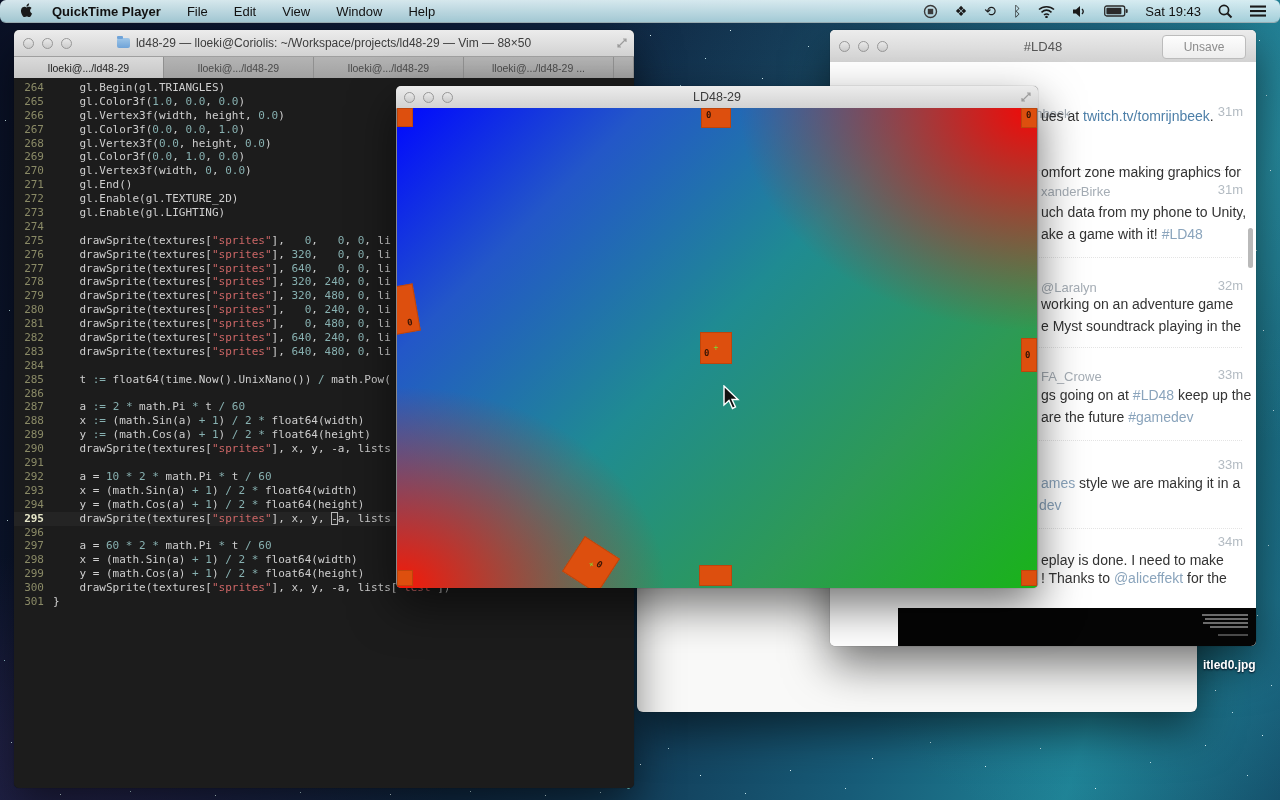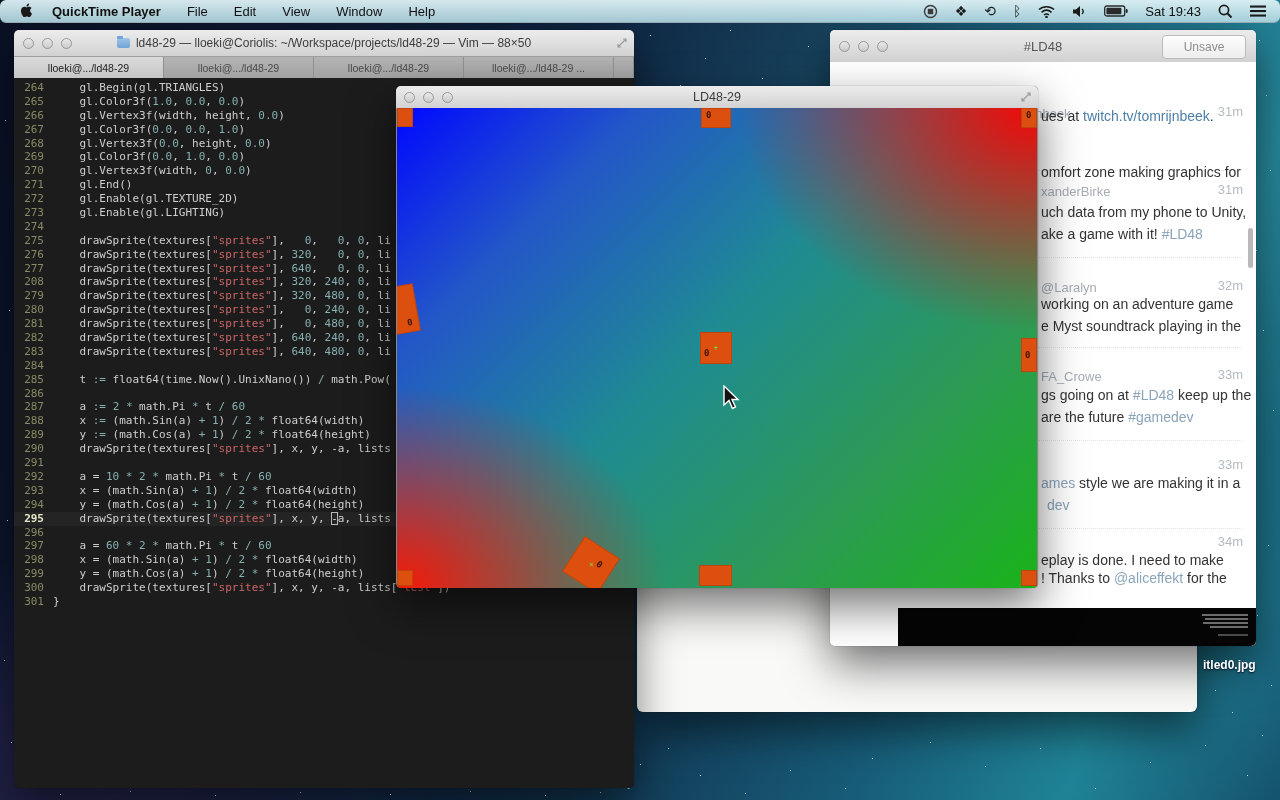--- a/index.html
+++ b/index.html
@@ -147,21 +147,21 @@
         <span class="t-time" style="top: 216px;">32m</span>
         <div class="t-line" style="left: 211px; top: 234px;"><span class="tw-t">working on an adventure game</span></div>
         <div class="t-line" style="left: 211px; top: 256px;"><span class="tw-t">e Myst soundtrack playing in the</span></div>
         <div style="position: absolute; left: 211px; top: 305px;"><span class="t-handle">FA_Crowe</span></div>
         <span class="t-time" style="top: 305px;">33m</span>
         <div class="t-line" style="left: 211px; top: 325px;"><span class="tw-t">gs going on at </span><span class="tw-soft">#LD48</span><span class="tw-t"> keep up the</span></div>
         <div class="t-line" style="left: 211px; top: 347px;"><span class="tw-t">are the future </span><span class="tw-soft">#gamedev</span></div>
         <div style="position: absolute; left: 211px; top: 395px;"></div>
         <span class="t-time" style="top: 395px;">33m</span>
         <div class="t-line" style="left: 211px; top: 413px;"><span class="tw-soft">ames</span><span class="tw-t"> style we are making it in a</span></div>
-        <div class="t-line" style="left: 217px; top: 435px;"><span class="tw-soft">dev</span></div>
+        <div class="t-line" style="left: 209px; top: 435px;"><span class="tw-soft">dev</span></div>
         <div style="position: absolute; left: 211px; top: 472px;"></div>
         <span class="t-time" style="top: 472px;">34m</span>
         <div class="t-line" style="left: 211px; top: 490px;"><span class="tw-t">eplay is done. I need to make</span></div>
         <div class="t-line" style="left: 211px; top: 508px;"><span class="tw-t">! Thanks to </span><span class="tw-soft">@aliceffekt</span><span class="tw-t"> for the</span></div>
       </div>
   </div>
 
   <div class="window" id="terminal" style="z-index:3;">
     <div class="titlebar">
       <div class="tl">
@@ -191,21 +191,21 @@
           <div class="code-row"><span class="ln">268</span><span class="ct">    gl.Vertex3f(<span class="num">0.0</span>, height, <span class="num">0.0</span>)</span></div>
           <div class="code-row"><span class="ln">269</span><span class="ct">    gl.Color3f(<span class="num">0.0</span>, <span class="num">1.0</span>, <span class="num">0.0</span>)</span></div>
           <div class="code-row"><span class="ln">270</span><span class="ct">    gl.Vertex3f(width, <span class="num">0</span>, <span class="num">0.0</span>)</span></div>
           <div class="code-row"><span class="ln">271</span><span class="ct">    gl.End()</span></div>
           <div class="code-row"><span class="ln">272</span><span class="ct">    gl.Enable(gl.TEXTURE_2D)</span></div>
           <div class="code-row"><span class="ln">273</span><span class="ct">    gl.Enable(gl.LIGHTING)</span></div>
           <div class="code-row"><span class="ln">274</span><span class="ct"></span></div>
           <div class="code-row"><span class="ln">275</span><span class="ct">    drawSprite(textures[<span class="str">"sprites"</span>],   <span class="num">0</span>,   <span class="num">0</span>, <span class="num">0</span>, li</span></div>
           <div class="code-row"><span class="ln">276</span><span class="ct">    drawSprite(textures[<span class="str">"sprites"</span>], <span class="num">320</span>,   <span class="num">0</span>, <span class="num">0</span>, li</span></div>
           <div class="code-row"><span class="ln">277</span><span class="ct">    drawSprite(textures[<span class="str">"sprites"</span>], <span class="num">640</span>,   <span class="num">0</span>, <span class="num">0</span>, li</span></div>
-          <div class="code-row"><span class="ln">208</span><span class="ct">    drawSprite(textures[<span class="str">"sprites"</span>], <span class="num">320</span>, <span class="num">240</span>, <span class="num">0</span>, li</span></div>
+          <div class="code-row"><span class="ln">278</span><span class="ct">    drawSprite(textures[<span class="str">"sprites"</span>], <span class="num">320</span>, <span class="num">240</span>, <span class="num">0</span>, li</span></div>
           <div class="code-row"><span class="ln">279</span><span class="ct">    drawSprite(textures[<span class="str">"sprites"</span>], <span class="num">320</span>, <span class="num">480</span>, <span class="num">0</span>, li</span></div>
           <div class="code-row"><span class="ln">280</span><span class="ct">    drawSprite(textures[<span class="str">"sprites"</span>],   <span class="num">0</span>, <span class="num">240</span>, <span class="num">0</span>, li</span></div>
           <div class="code-row"><span class="ln">281</span><span class="ct">    drawSprite(textures[<span class="str">"sprites"</span>],   <span class="num">0</span>, <span class="num">480</span>, <span class="num">0</span>, li</span></div>
           <div class="code-row"><span class="ln">282</span><span class="ct">    drawSprite(textures[<span class="str">"sprites"</span>], <span class="num">640</span>, <span class="num">240</span>, <span class="num">0</span>, li</span></div>
           <div class="code-row"><span class="ln">283</span><span class="ct">    drawSprite(textures[<span class="str">"sprites"</span>], <span class="num">640</span>, <span class="num">480</span>, <span class="num">0</span>, li</span></div>
           <div class="code-row"><span class="ln">284</span><span class="ct"></span></div>
           <div class="code-row"><span class="ln">285</span><span class="ct">    t <span class="op">:=</span> float64(time.Now().UnixNano()) <span class="op">/</span> math.Pow(</span></div>
           <div class="code-row"><span class="ln">286</span><span class="ct"></span></div>
           <div class="code-row"><span class="ln">287</span><span class="ct">    a <span class="op">:=</span> <span class="num">2</span> <span class="op">*</span> math.Pi <span class="op">*</span> t <span class="op">/</span> <span class="num">60</span></span></div>
           <div class="code-row"><span class="ln">288</span><span class="ct">    x <span class="op">:=</span> (math.Sin(a) <span class="op">+</span> <span class="num">1</span>) <span class="op">/</span> <span class="num">2</span> <span class="op">*</span> float64(width)</span></div>

